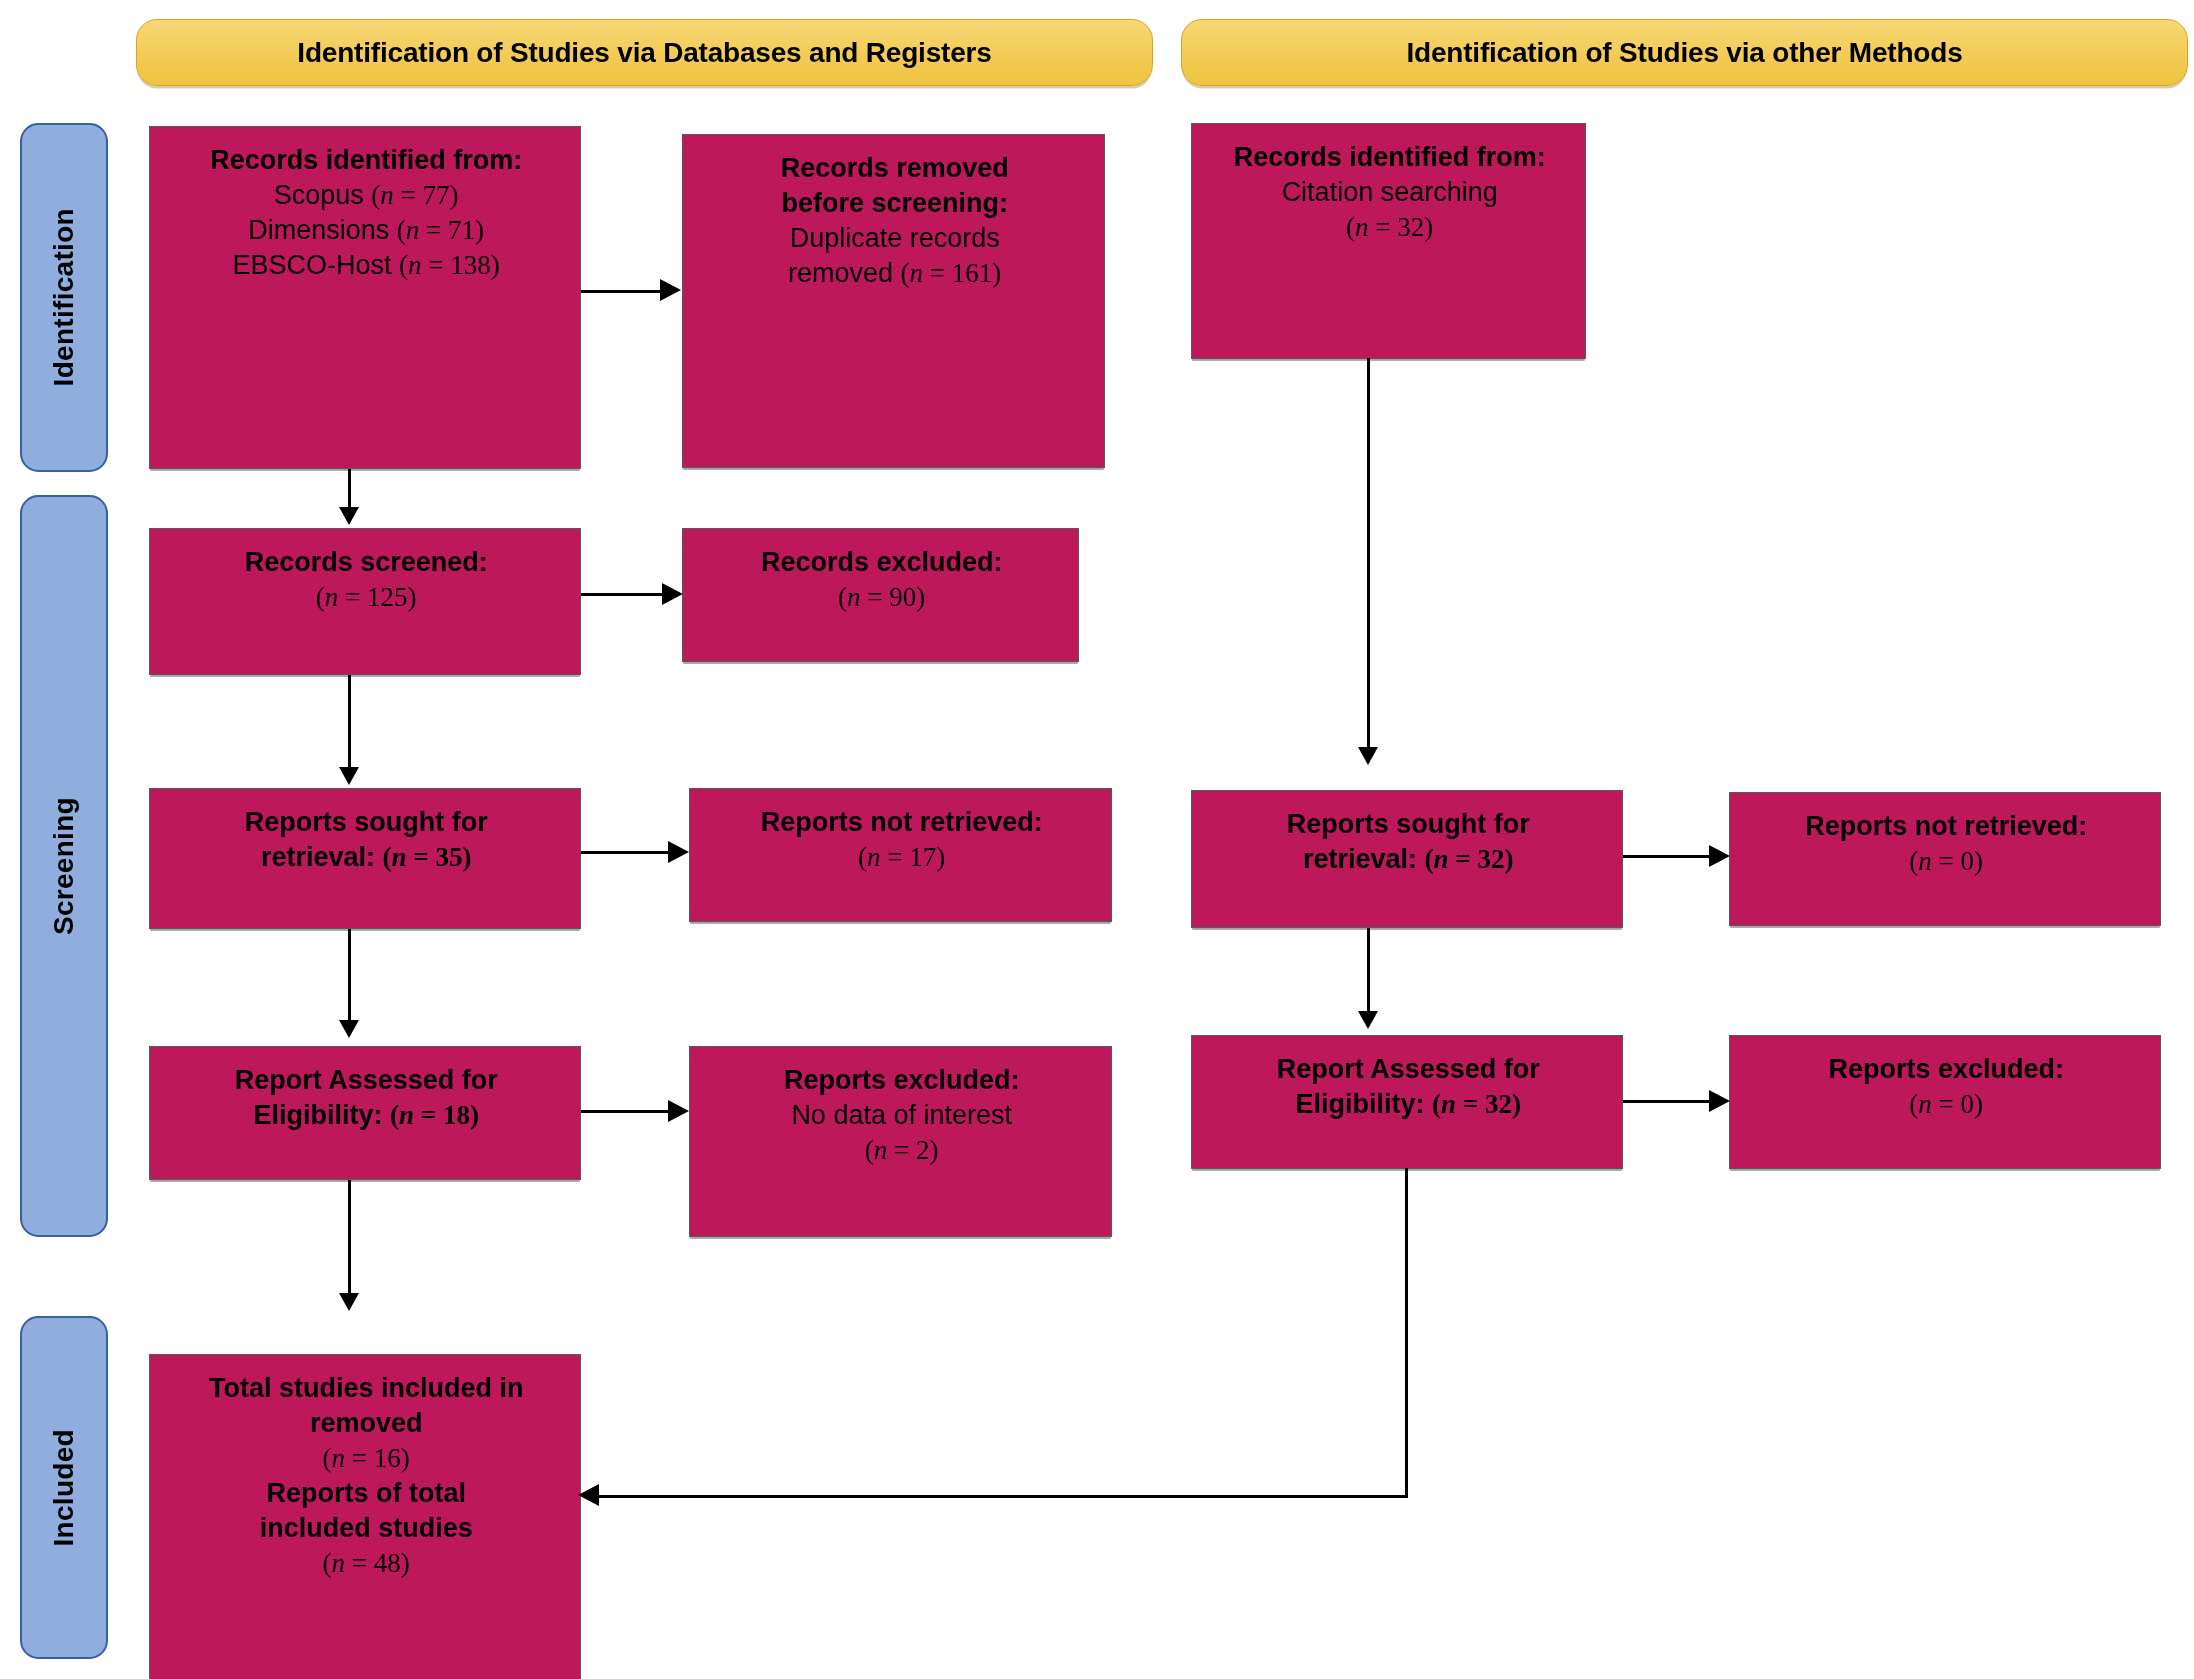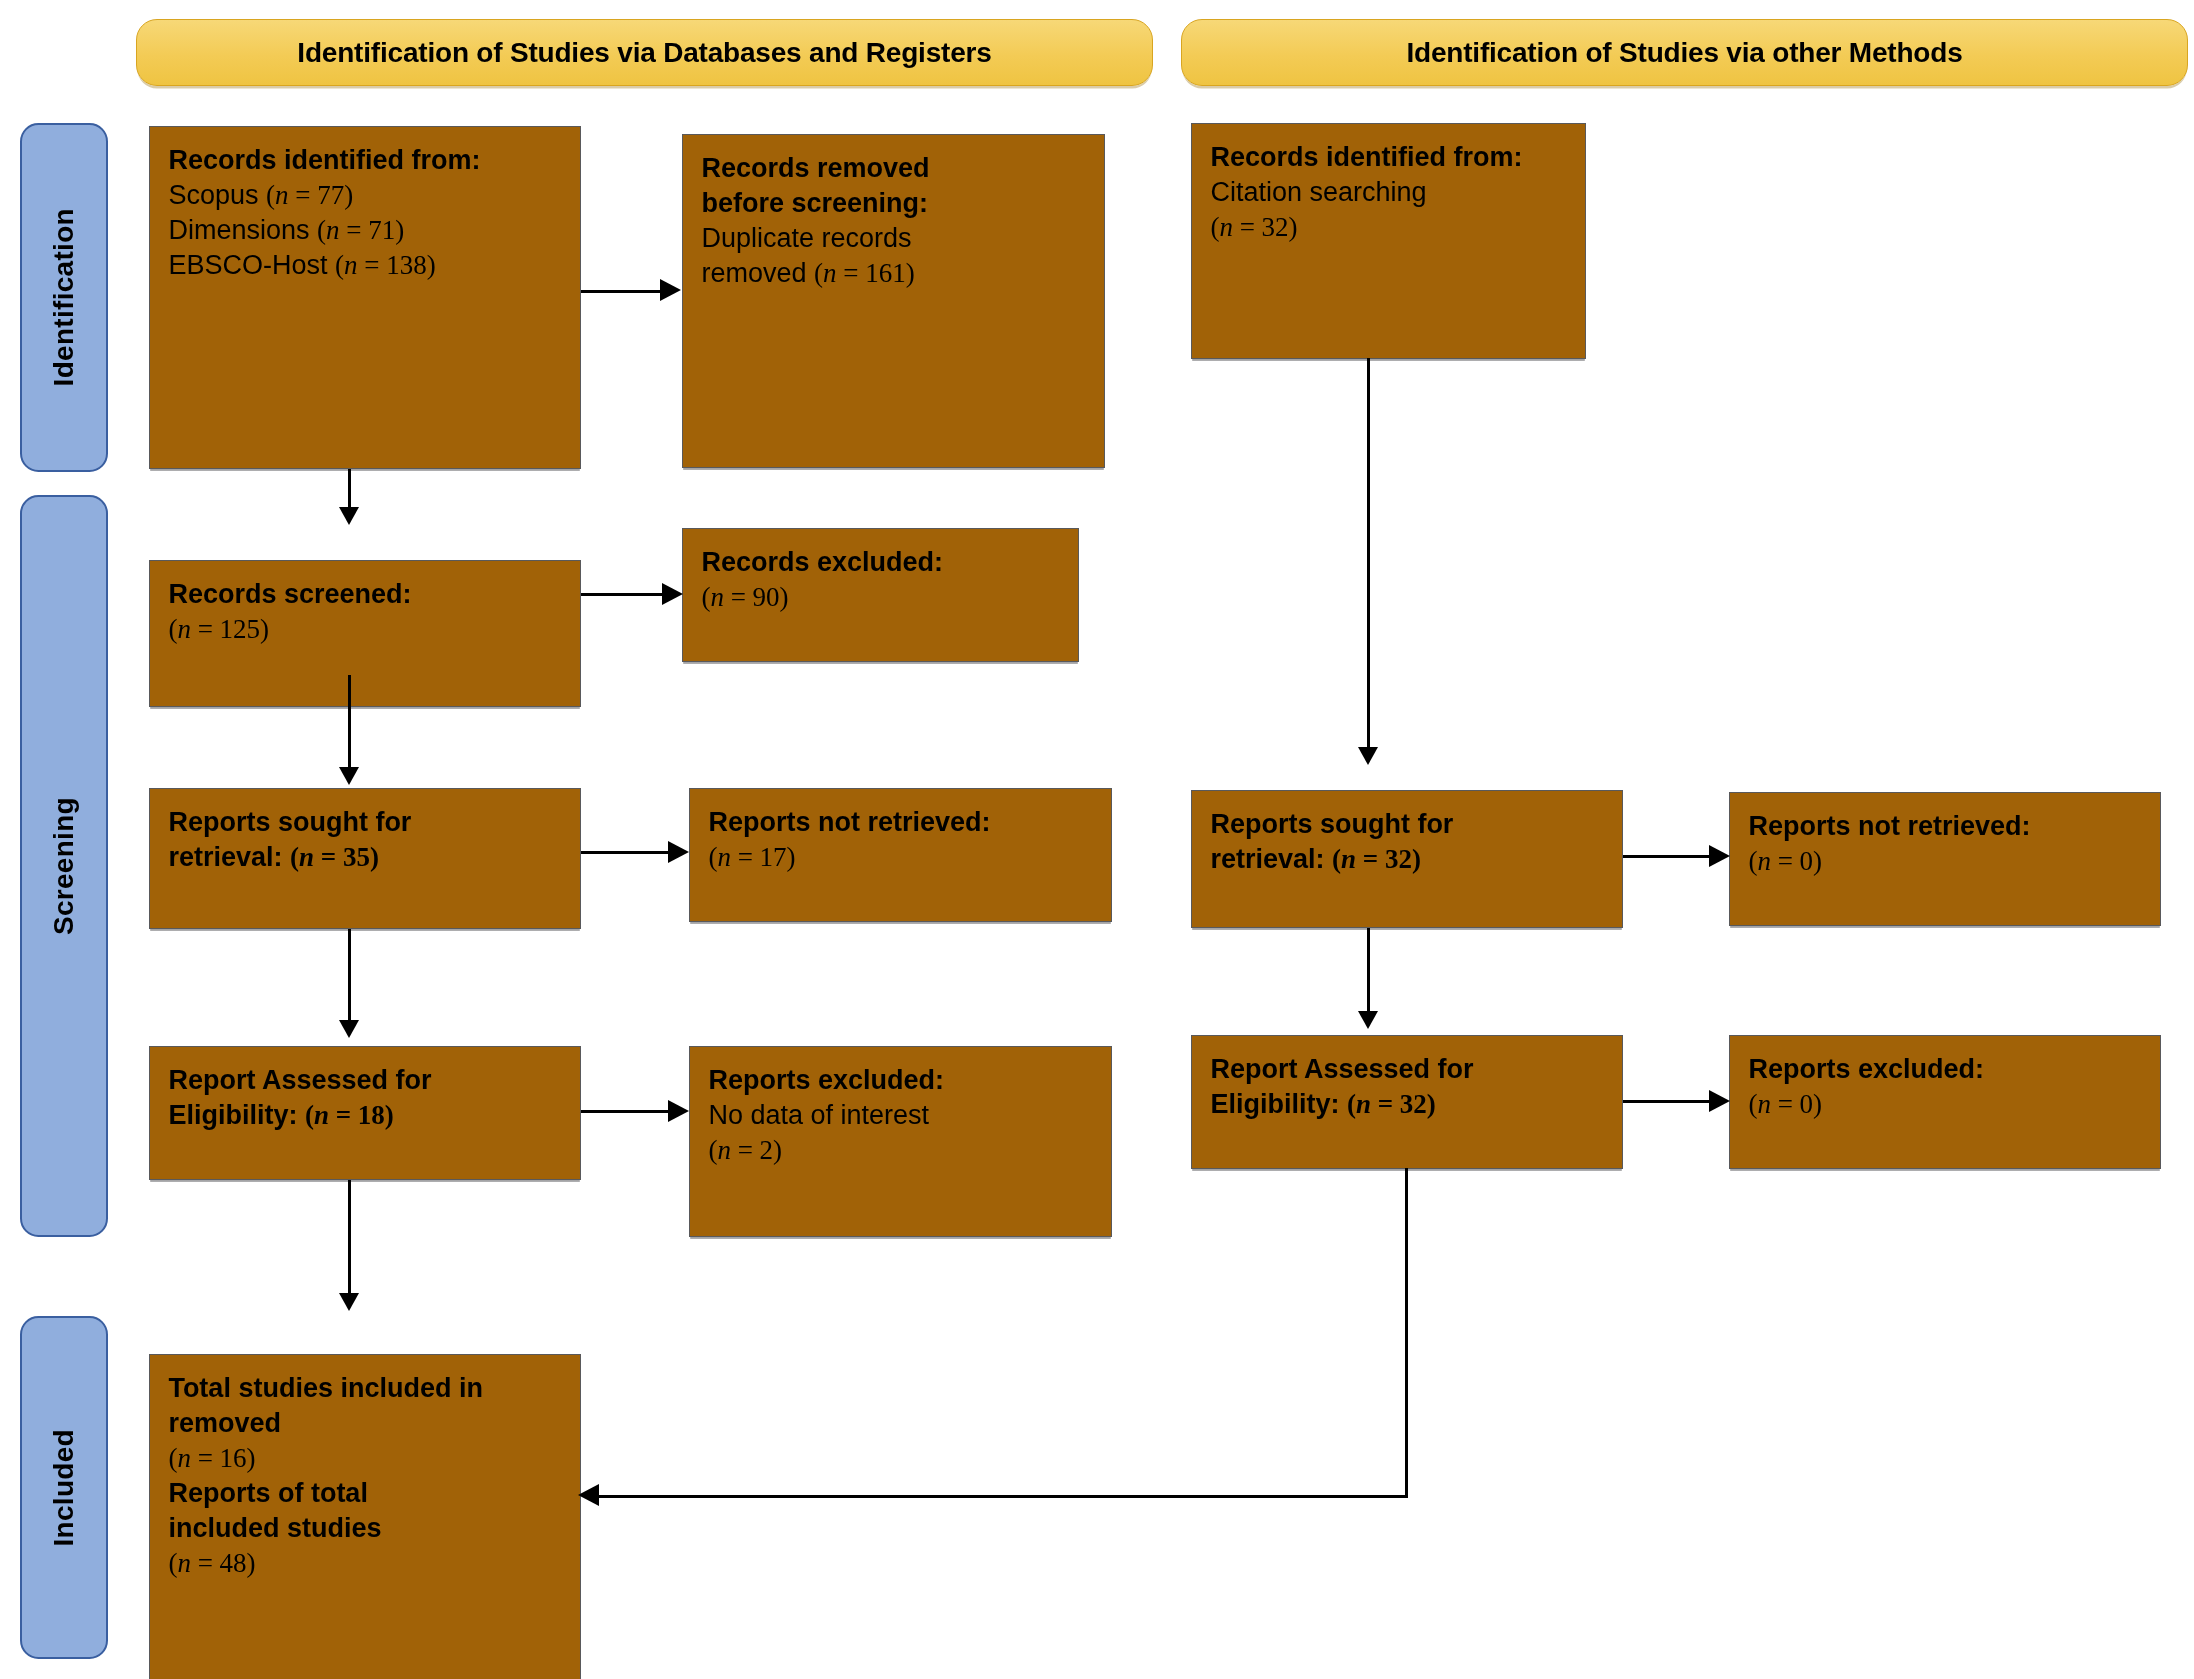--- a/index.html
+++ b/index.html
@@ -55,25 +55,26 @@
     font-weight: bold;
     font-size: 28px;
     color: #000000;
     letter-spacing: 0.3px;
     white-space: nowrap;
   }
 
   
   .box {
     position: absolute;
-    background: #a16207;
+    background: #be185d;
     border: 1.2px solid #59595b;
     box-sizing: border-box;
     padding: 16px 16px 6.1px 18.4px;
     box-shadow: 0 3.1px 0 -1.2px rgba(90,90,92,0.55);
+    text-align: center;
   }
   .line {
     font-size: 27px;
     color: #000000;
     line-height: 1.30;
     white-space: nowrap;
   }
   .line.b { font-weight: bold; }
   .n { font-style: italic; font-family: "Liberation Serif", serif; }
   .eq { font-family: "Liberation Serif", serif; }
@@ -140,21 +141,21 @@
     <div class="line">EBSCO-Host <span class="eq">(</span><span class="n">n</span><span class="eq">&nbsp;=&nbsp;138)</span></div>
   </div>
 
   <div class="box" style="left:682px; top:134px; width:423px; height:334px;">
     <div class="line b">Records removed</div>
     <div class="line b">before screening:</div>
     <div class="line">Duplicate records</div>
     <div class="line">removed <span class="eq">(</span><span class="n">n</span><span class="eq">&nbsp;=&nbsp;161)</span></div>
   </div>
 
-  <div class="box" style="left:149px; top:560px; width:432px; height:147px;">
+  <div class="box" style="left:149px; top:528px; width:432px; height:147px;">
     <div class="line b">Records screened:</div>
     <div class="line"><span class="eq">(</span><span class="n">n</span><span class="eq">&nbsp;=&nbsp;125)</span></div>
   </div>
 
   <div class="box" style="left:682px; top:528px; width:397px; height:134px;">
     <div class="line b">Records excluded:</div>
     <div class="line"><span class="eq">(</span><span class="n">n</span><span class="eq">&nbsp;=&nbsp;90)</span></div>
   </div>
 
   <div class="box" style="left:149px; top:788px; width:432px; height:141px;">

